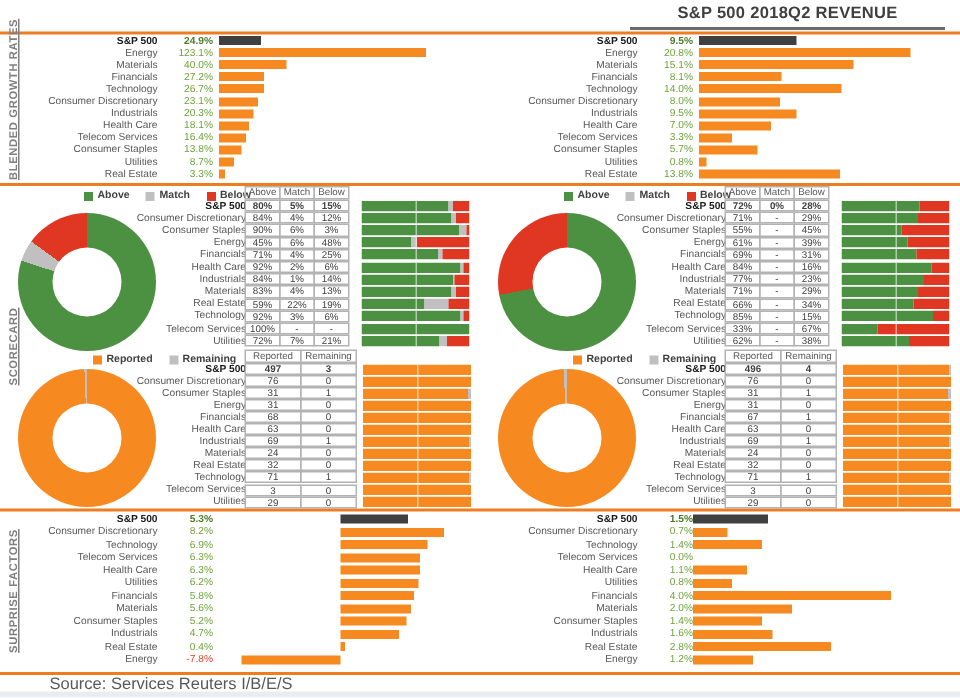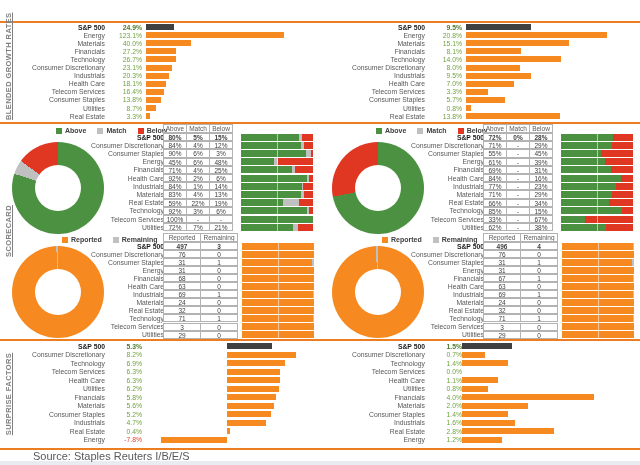--- a/index.html
+++ b/index.html
@@ -509,20 +509,21 @@
           <div class="lab" style="width: 105px;">Energy</div>
           <div class="val" style="width: 37px; color: rgb(224, 68, 42);">-7.8%</div>
           <div class="barwrap">
             <div class="" style="position: absolute; top: 0.5px; height: 6px; left: 19.48px; width: 65.52px; background: rgb(246, 138, 32);"></div>
           </div>
         </div>
       </div>
   </div>
 
   <div class="panel" style="left:320px">
+    <div class="title">S&amp;P 500 2018Q2 REVENUE</div>
     <div class="growth-rows">
         <div class="rrow" style="top: 23px; height: 8.1px; width: 320px;">
           <div class="lab bold" style="width: 105px; color: rgb(26, 26, 26);">S&amp;P 500</div>
           <div class="val bold" style="width: 37px; color: rgb(78, 122, 40);">9.5%</div>
           <div class="" style="height: 6px; margin-left: 4px; width: 64.6px; background: rgb(64, 64, 64);"></div>
         </div>
         <div class="rrow" style="top: 31.1px; height: 8.1px; width: 320px;">
           <div class="lab" style="width: 105px;">Energy</div>
           <div class="val" style="width: 37px; color: rgb(111, 162, 60);">20.8%</div>
           <div class="" style="height: 6px; margin-left: 4px; width: 141.44px; background: rgb(246, 138, 32);"></div>
@@ -970,14 +971,14 @@
         <div class="rrow" style="top: 435.5px; height: 8.5px; width: 320px;">
           <div class="lab" style="width: 105px;">Energy</div>
           <div class="val" style="width: 37px; color: rgb(111, 162, 60);">1.2%</div>
           <div class="barwrap">
             <div class="" style="position: absolute; top: 0.5px; height: 6px; left: 0px; width: 39.6px; background: rgb(246, 138, 32);"></div>
           </div>
         </div>
       </div>
   </div>
 
-  <div class="source">Source: Staples Reuters I/B/E/S</div>
+  <div class="source">Source: Services Reuters I/B/E/S</div>
 </div>
 
 </body></html>

